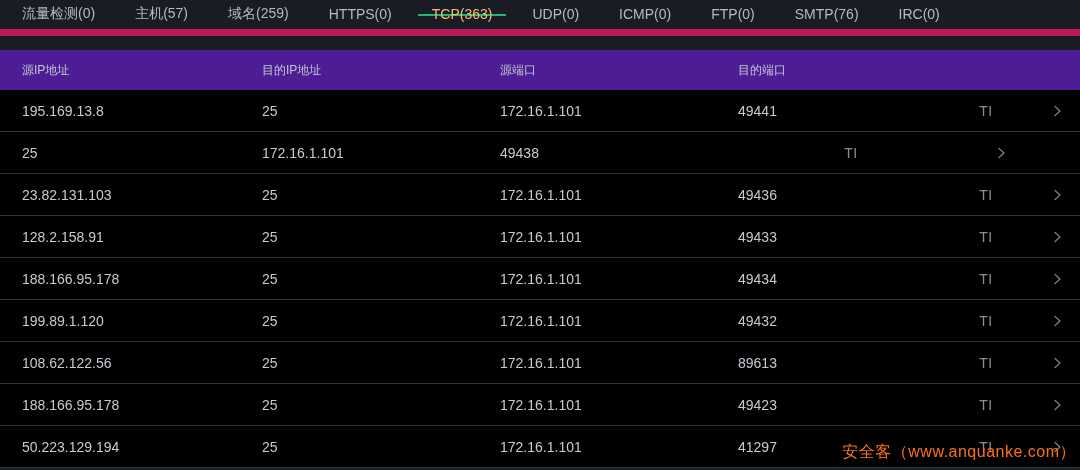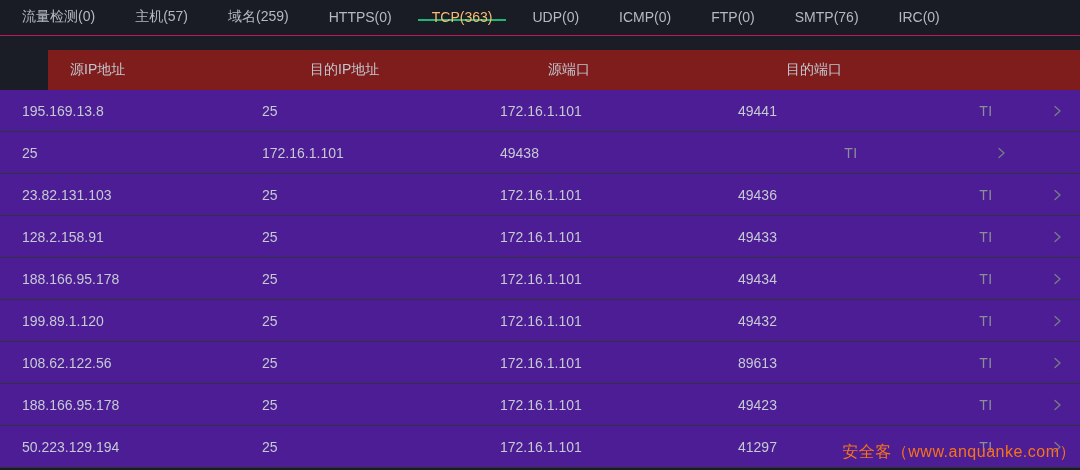--- a/index.html
+++ b/index.html
@@ -6,46 +6,46 @@
   html, body {
     width: 1080px; height: 470px; overflow: hidden;
     background: #1a1d26;
     font-family: "Liberation Sans", "DejaVu Sans", sans-serif;
   }
   
   .tab-bar {
     display: flex; align-items: stretch;
     height: 36px; padding: 14px 8px;
     background: #191c25;
-    border-bottom: 1px solid #be185d;
+    border-bottom: 7px solid #be185d;
   }
   .tab {
     display: flex; align-items: center;
     padding: 0 14px; margin-right: 12px;
     font-size: 14px; color: #b4b9c2;
     cursor: pointer;
     border-bottom: 2px solid transparent;
     white-space: nowrap;
   }
   .tab.active { color: #fdba74; border-bottom-color: #21b573; }
   
   .grid-row {
     display: grid;
     grid-template-columns: 240px 238px 238px 1fr 44px 56px;
     align-items: center;
     padding: 0 16px 0 22px;
   }
   .table-header {
     margin-top: 14px; height: 40px;
-    background: #7f1d1d;
-    font-size: 14px; color: #c2c6ce; margin-left: 48px;
+    background: #4c1d95;
+    font-size: 12px; color: #c2c6ce;
   }
   .row {
     height: 42px;
-    background: #4c1d95;
+    background: #000000;
     border-bottom: 1px solid #2e333d;
     font-size: 14px; color: #c6cad2;
     cursor: pointer;
   }
   .cell { white-space: nowrap; overflow: hidden; }
   .cell.ti {
     font-size: 14px; color: #8b9097;
     letter-spacing: 0.5px; text-align: center;
   }
   .cell.chev { display: flex; justify-content: flex-end; align-items: center; }

